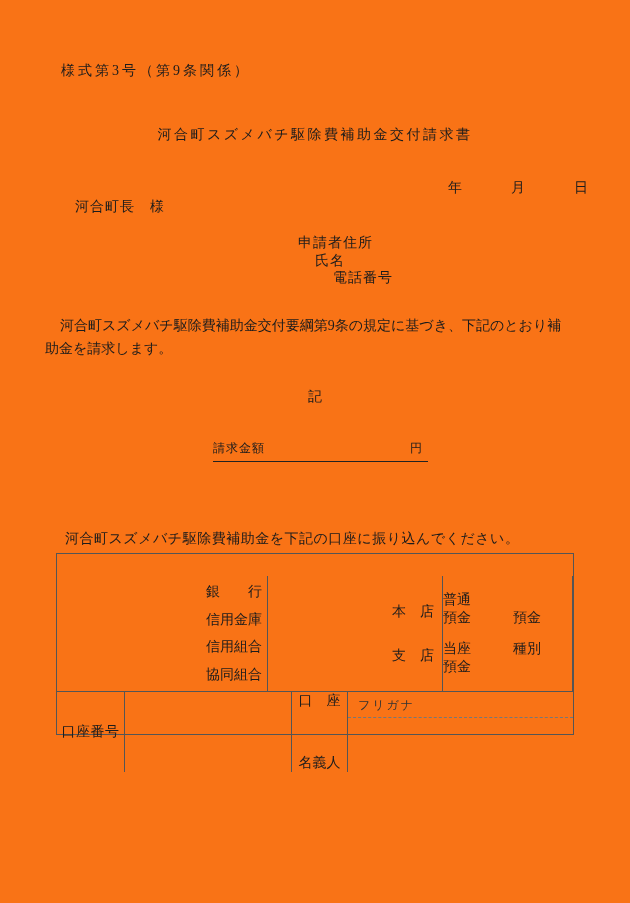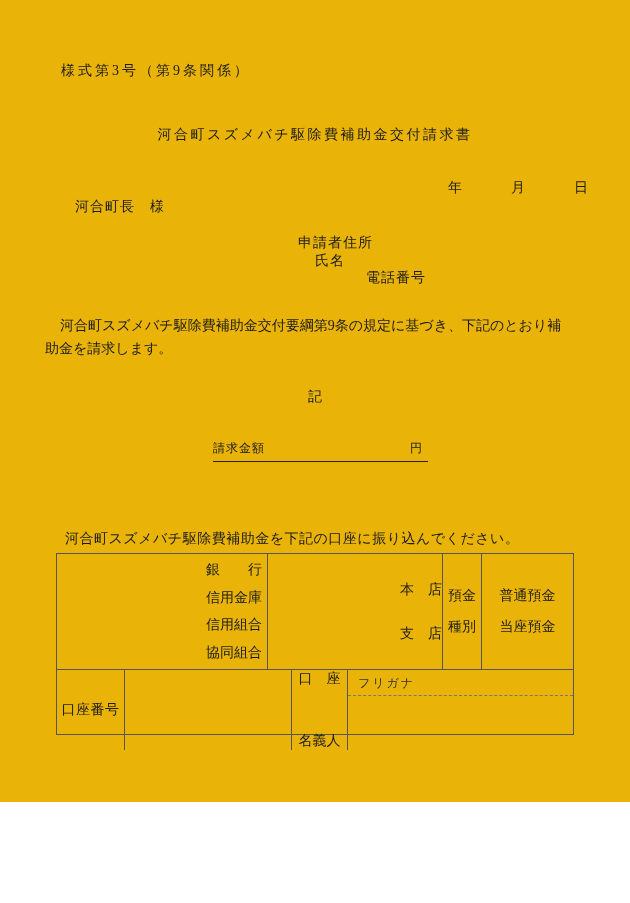--- a/index.html
+++ b/index.html
@@ -1,59 +1,59 @@
 <!DOCTYPE html>
 <html><head>
 <meta charset="utf-8">
 <style>
   html,body { margin:0; padding:0; background:#ffffff; }
   .page {
-    position:relative; width:630px; height:802px; background:#eab308;
+    position:relative; width:630px; height:903px; background:#f97316;
     font-family:"Liberation Serif","DejaVu Serif",serif;
     color:#1c1c1c; font-size:14px; overflow:hidden;
   }
   .abs { position:absolute; }
 
   #form-number { left:61px; top:62px; letter-spacing:3px; }
   #title { left:0; right:0; top:126px; text-align:center; letter-spacing:2.5px;font-family:Liberation Serif, serif; }
 
   #date-line { left:448px; top:179px; width:140px; display:flex; justify-content:space-between; }
   #addressee { left:75px; top:198px; letter-spacing:1px; }
 
   #applicant-address { left:298px; top:234px; letter-spacing:1px; }
   #applicant-name    { left:315px; top:252px; letter-spacing:1px; }
-  #applicant-phone   { left:333px; top:269px; letter-spacing:1px;margin-left:33px; }
+  #applicant-phone   { left:333px; top:269px; letter-spacing:1px; }
 
   #body-text { left:45px; top:315px; width:528px; line-height:22.5px; text-indent:15px; }
 
   #record-marker { left:0; right:0; top:388px; text-align:center; }
 
   #amount-line {
     left:213px; top:440px; width:215px; height:22px; box-sizing:border-box;
     border-bottom:1.5px solid #222; display:flex; justify-content:space-between;
     align-items:flex-start; font-size:12px; padding-right:6px;
   }
   #amount-line .amt-label { letter-spacing:1px; }
 
   #transfer-note { left:57px; top:530px; letter-spacing:0.5px;margin-left:8px; }
 
   #bank-table {
     left:56px; top:553px; width:518px; height:182px; box-sizing:border-box;
     border:1px solid #555;
   }
   .tbl-top {
     height:116px; box-sizing:border-box; border-bottom:1px solid #555;
-    display:grid; grid-template-columns:211px 175px 39px 1fr;
+    display:grid; grid-template-columns:211px 175px 39px 1fr;margin-top:22px;
   }
   .tbl-bottom { height:64px; display:grid; grid-template-columns:68px 167px 56px 1fr; }
   .cell { box-sizing:border-box; min-width:0; }
   .br { border-right:1px solid #555; }
 
   .c-inst { display:flex; flex-direction:column; align-items:flex-end; justify-content:space-between; padding:7px 5px; }
-  .c-branch { display:flex; flex-direction:column; align-items:flex-end; justify-content:center; gap:26px; padding-right:0; }
+  .c-branch { display:flex; flex-direction:column; align-items:flex-end; justify-content:center; gap:26px; padding-right:8px; }
   .c-kind, .c-dep { display:flex; flex-direction:column; align-items:center; justify-content:center; gap:13px; }
 
   .c-accnum { display:flex; align-items:center; justify-content:center; letter-spacing:0.5px; }
   .c-holder { display:flex; flex-direction:column; align-items:center; justify-content:center; line-height:18px;gap:44px; }
   .c-furigana { position:relative; }
   .furigana-label {
     font-size:12px; letter-spacing:2px; color:#333;
     padding:5px 0 3px 10px; border-bottom:1px dashed #777;
   }
 </style>
@@ -95,27 +95,27 @@
       <div class="cell br c-inst">
         <span>銀　　行</span>
         <span>信用金庫</span>
         <span>信用組合</span>
         <span>協同組合</span>
       </div>
       <div class="cell br c-branch">
         <span>本　店</span>
         <span>支　店</span>
       </div>
+      <div class="cell c-dep">
+        <span>普通預金</span>
+        <span>当座預金</span>
+      </div>
       <div class="cell br c-kind">
         <span>預金</span>
         <span>種別</span>
-      </div>
-      <div class="cell c-dep">
-        <span>普通預金</span>
-        <span>当座預金</span>
       </div>
     </div>
     <div class="tbl-bottom">
       <div class="cell br c-accnum">口座番号</div>
       <div class="cell br"></div>
       <div class="cell br c-holder">
         <span>口　座</span>
         <span>名義人</span>
       </div>
       <div class="cell c-furigana">

